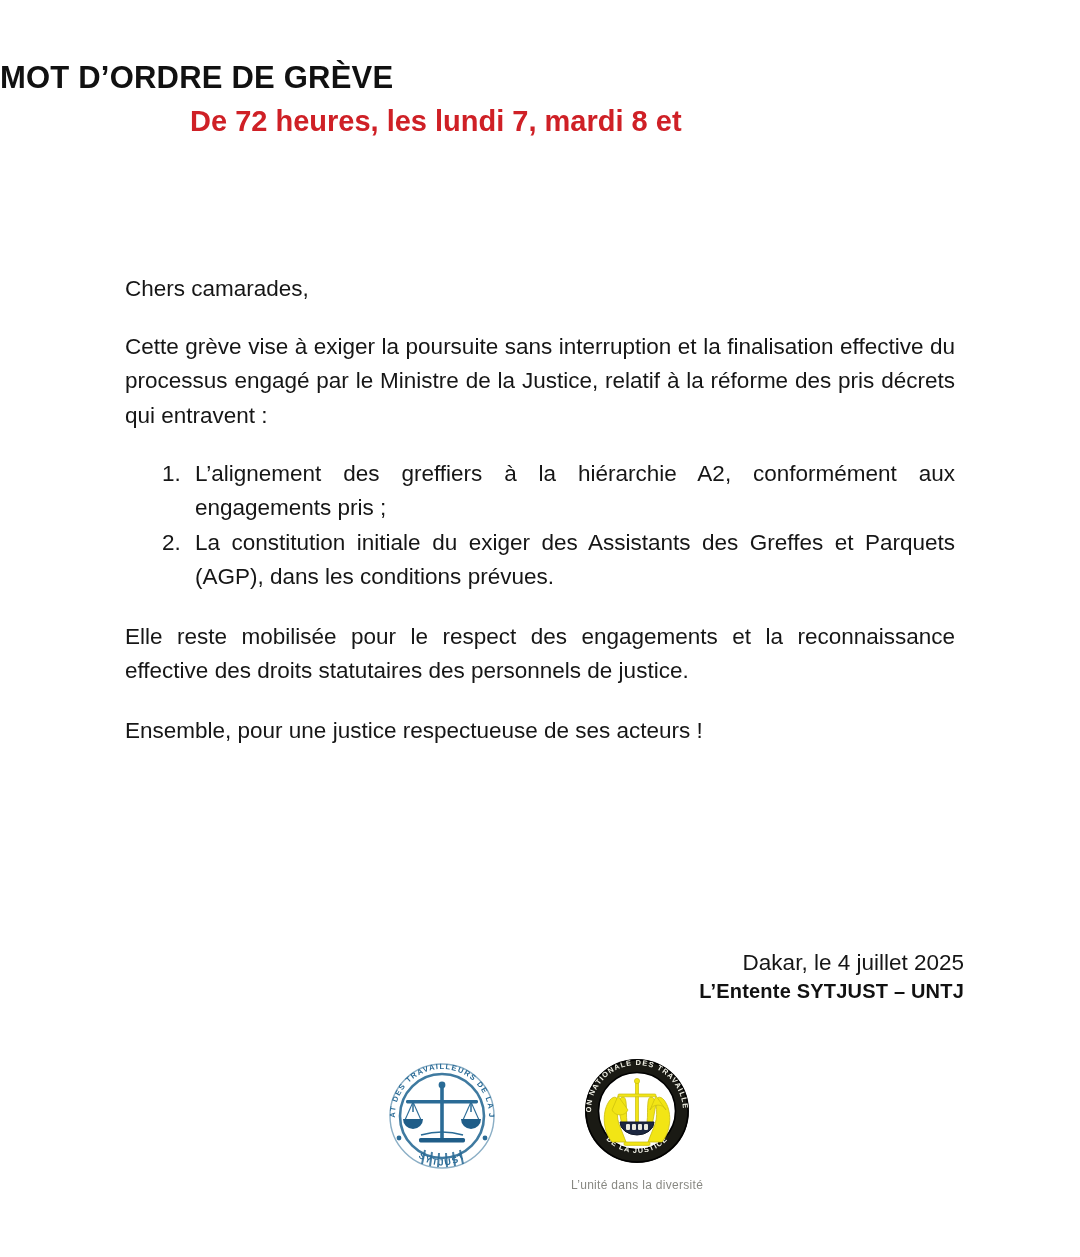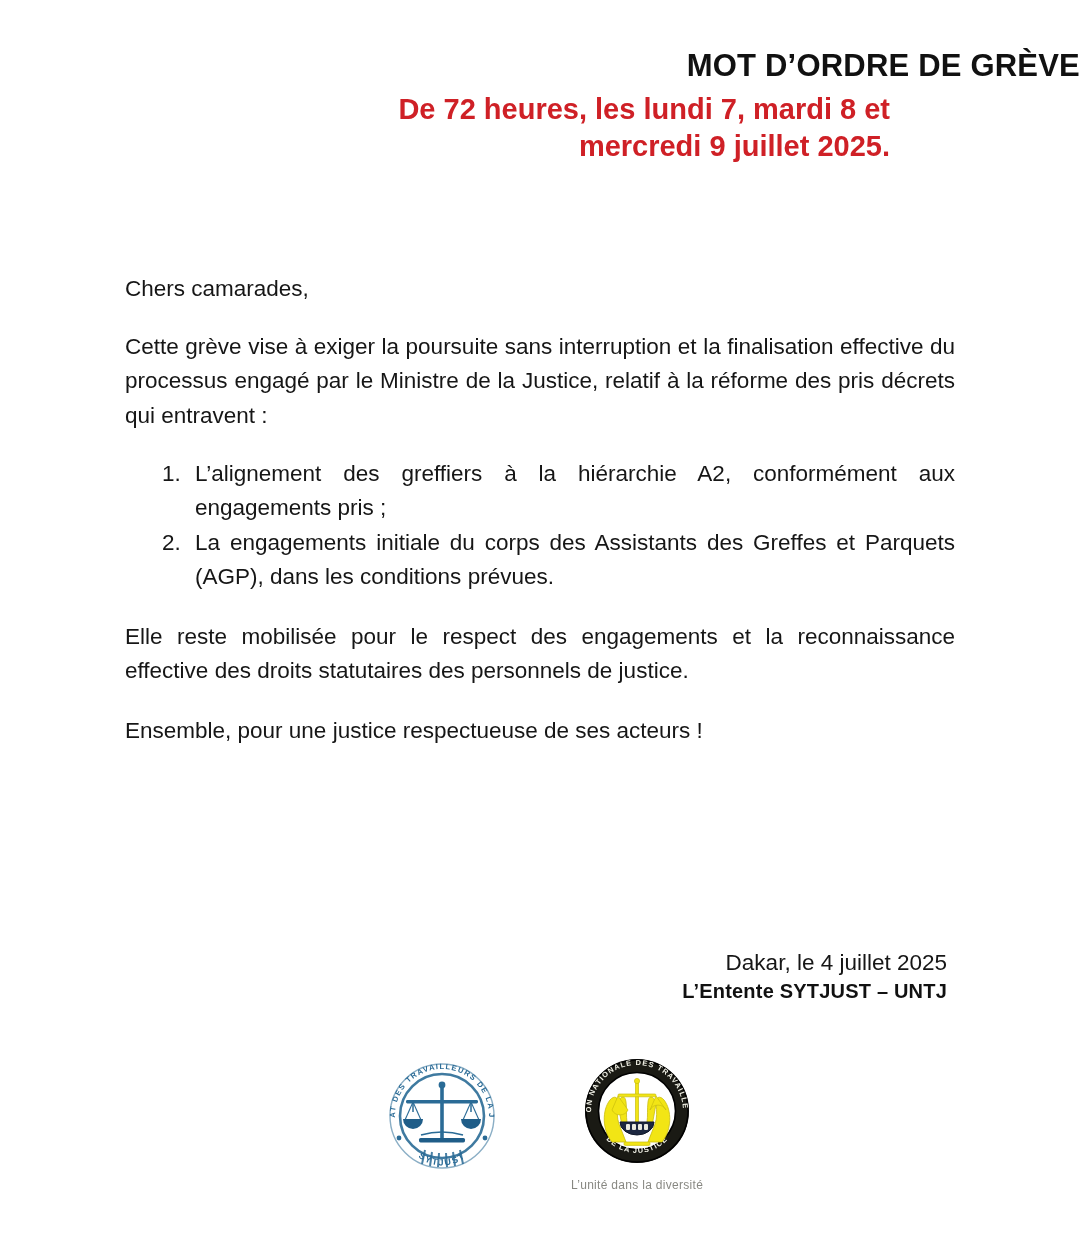--- a/index.html
+++ b/index.html
@@ -20,22 +20,22 @@
   .page {
     width: 1080px;
     height: 1257px;
     background: #ffffff;
     position: relative;
     box-sizing: border-box;
   }
 
   
   .header {
-    padding-top: 48px;
-    text-align: right;
+    padding-top: 60px;
+    text-align: left;
   }
   .title-main {
     font-size: 31px;
     font-weight: 700;
     letter-spacing: 0.2px;
     color: #111111;
     line-height: 1.18;
     margin: 0;
     white-space: nowrap;
   }
@@ -87,21 +87,21 @@
     text-align: justify;
     text-justify: inter-word;
     color: #161616;
     padding-left: 8px;
     margin-bottom: 2px;
   }
 
   
   .signature {
     position: absolute;
-    left: 117px;
+    left: 134px;
     top: 948px;
     width: 830px;
     text-align: right;
   }
   .sig-place {
     font-size: 22.5px;
     line-height: 1.35;
     color: #161616;
   }
   .sig-name {
@@ -140,34 +140,33 @@
 </style>
 </head>
 <body>
 
 <div class="page">
 
   <div class="header">
     <h1 class="title-main">MOT D’ORDRE DE GRÈVE</h1>
     <div class="title-sub">
       <span class="l1">De 72 heures, les lundi 7, mardi 8 et</span>
-      <span class="l2">mercredi 9 juillet 2025.</span>
     </div>
   </div>
 
   <div class="body-block">
 
     <p class="para salutation">Chers camarades,</p>
 
 
     <p class="para last-of-group">Cette grève vise à exiger la poursuite sans interruption et la finalisation effective du processus engagé par le Ministre de la Justice, relatif à la réforme des pris décrets qui entravent :</p>
 
     <ol class="demands">
       <li>L’alignement des greffiers à la hiérarchie A2, conformément aux engagements pris ;</li>
-      <li>La engagements initiale du corps des Assistants des Greffes et Parquets (AGP), dans les conditions prévues.</li>
+      <li>La constitution initiale du exiger des Assistants des Greffes et Parquets (AGP), dans les conditions prévues.</li>
     </ol>
 
 
     <p class="para">Elle reste mobilisée pour le respect des engagements et la reconnaissance effective des droits statutaires des personnels de justice.</p>
 
     <p class="para">Ensemble, pour une justice respectueuse de ses acteurs !</p>
   </div>
 
   <div class="signature">
     <div class="sig-place">Dakar, le 4 juillet 2025</div>

